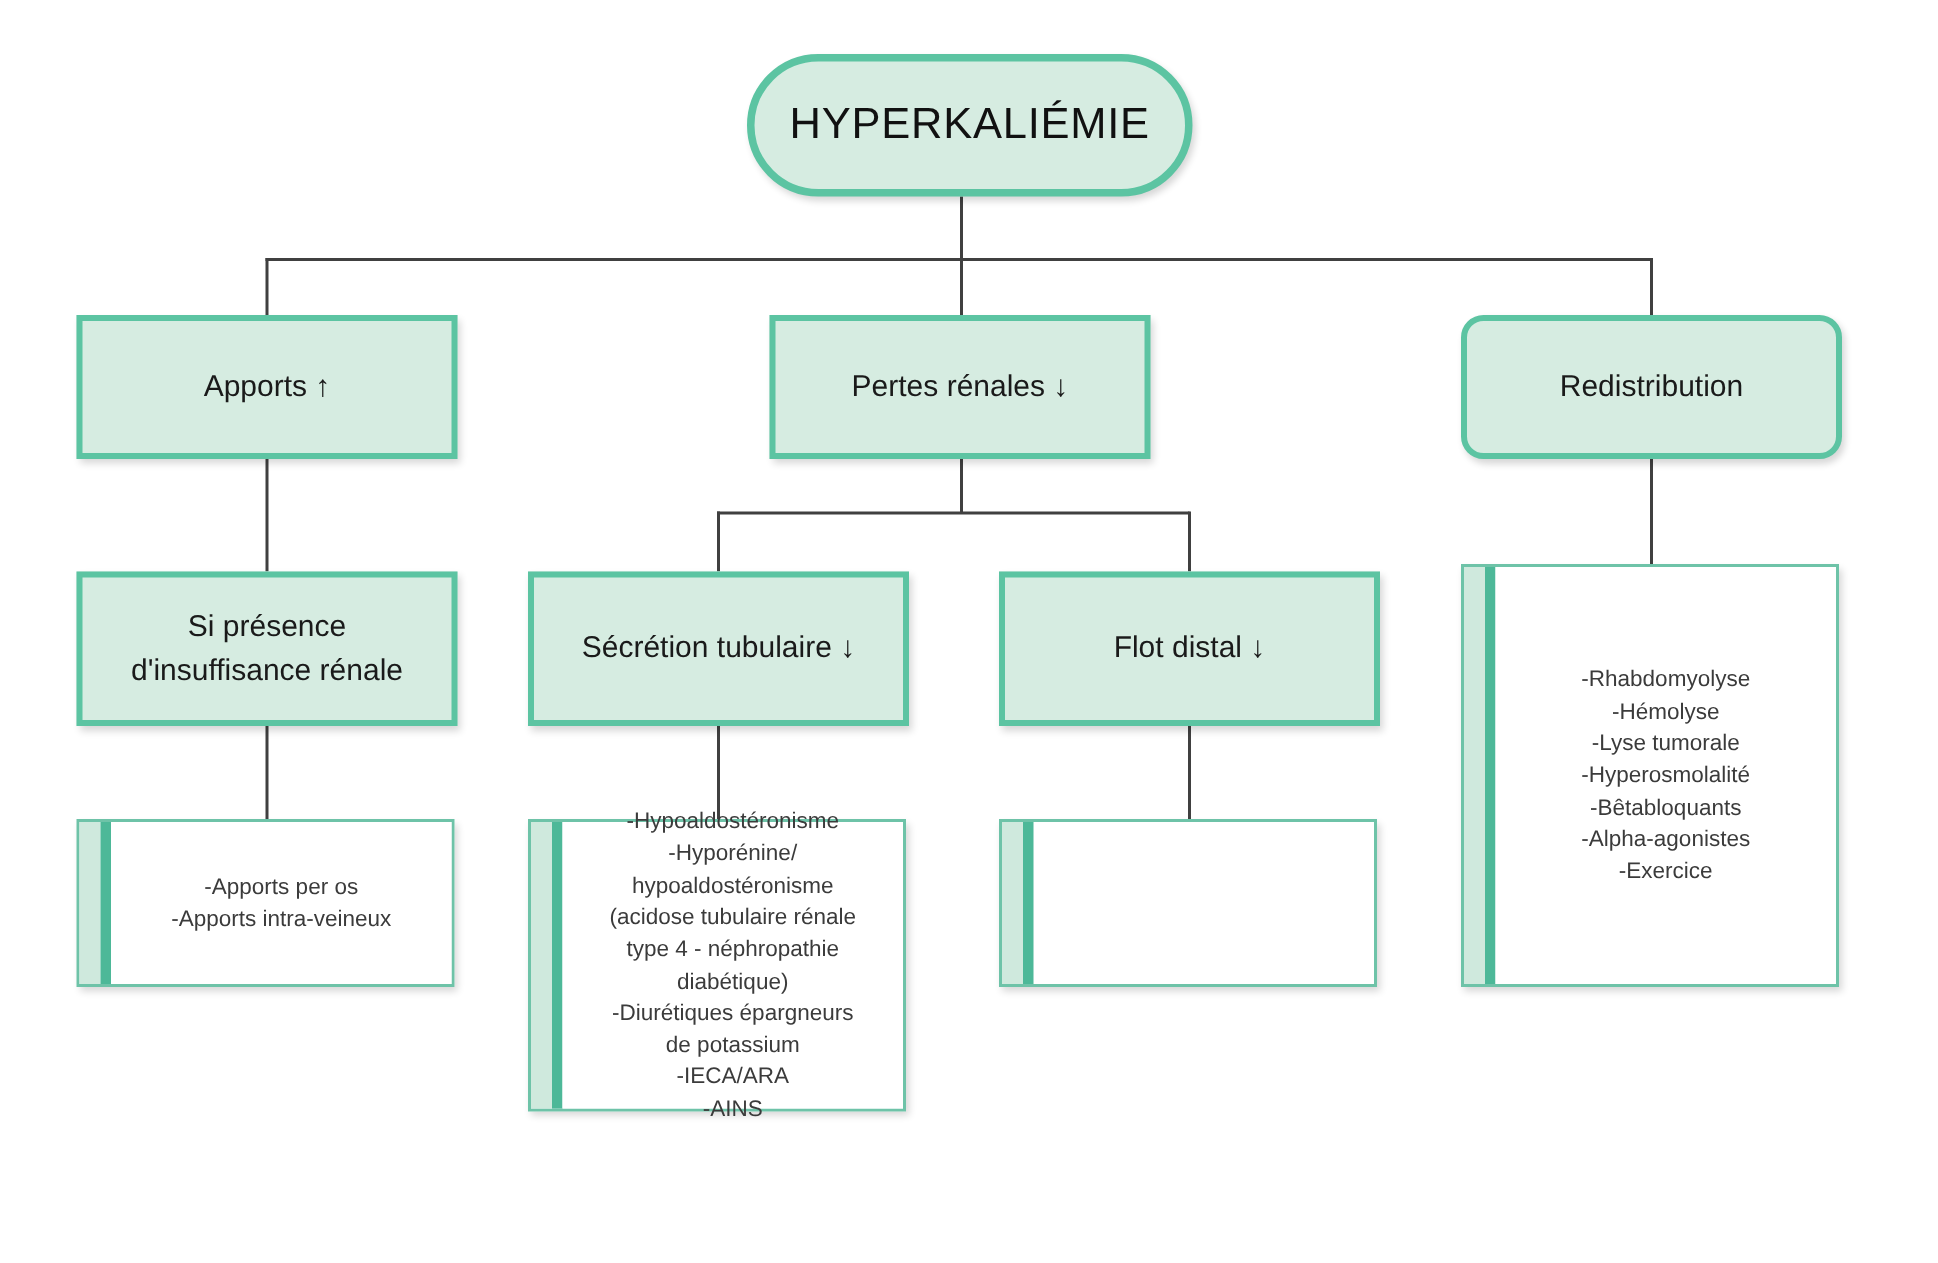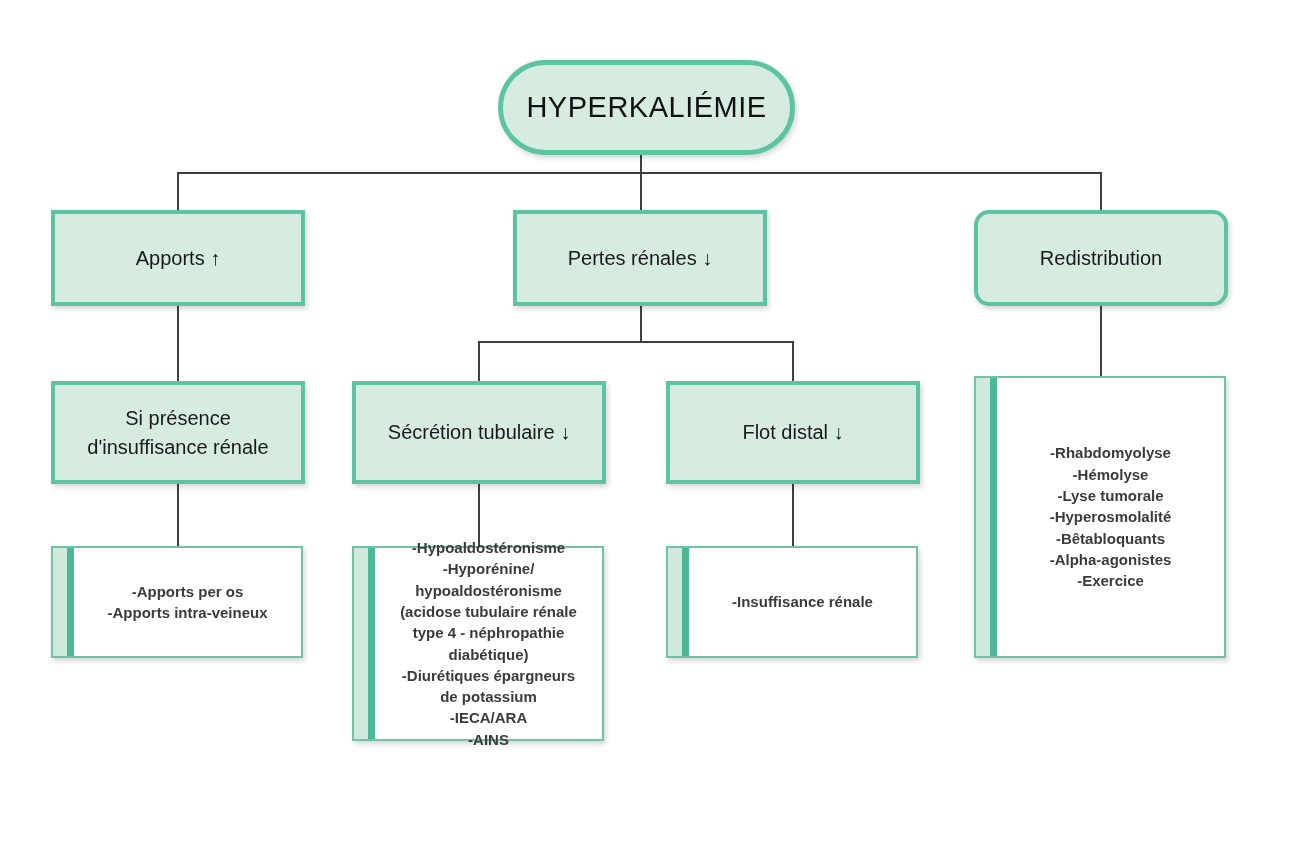--- a/index.html
+++ b/index.html
@@ -32,21 +32,20 @@
   .root-node {
     position: absolute;
     box-sizing: border-box;
     background: #d6ece1;
     border: 5px solid #5cc4a2;
     border-radius: 999px;
     display: flex;
     align-items: center;
     justify-content: center;
     box-shadow: 2px 3px 5px rgba(0,0,0,0.16);
-    margin-top: 24px;
   }
   .root-node .label {
     font-size: 29px;
     letter-spacing: 0.5px;
     color: #111111;
     font-weight: 400;
     text-align: center;
     white-space: nowrap;
   }
 
@@ -94,21 +93,21 @@
     display: flex;
     align-items: center;
     justify-content: center;
     padding: 4px 8px;
     background: #ffffff;
   }
   .list-body .items {
     width: 100%;
     text-align: center;
     font-size: 15px;
-    font-weight: bold;
+    font-weight: normal;
     color: #3b3b3b;
     line-height: 1.42;
   }
   .list-body .items div { white-space: nowrap; }
 </style>
 </head>
 <body>
 
 <div id="canvas">
 
@@ -201,20 +200,15 @@
         <div>de potassium</div>
         <div>-IECA/ARA</div>
         <div>-AINS</div>
       </div>
     </div>
   </div>
 
   <div class="list-node" style="left:666px; top:546px; width:252px; height:112px;">
     <div class="accent-pale"></div>
     <div class="accent-bar"></div>
-    <div class="list-body">
-      <div class="items">
-        <div>-Insuffisance rénale</div>
-      </div>
-    </div>
   </div>
 
 </div>
 
 </body></html>

